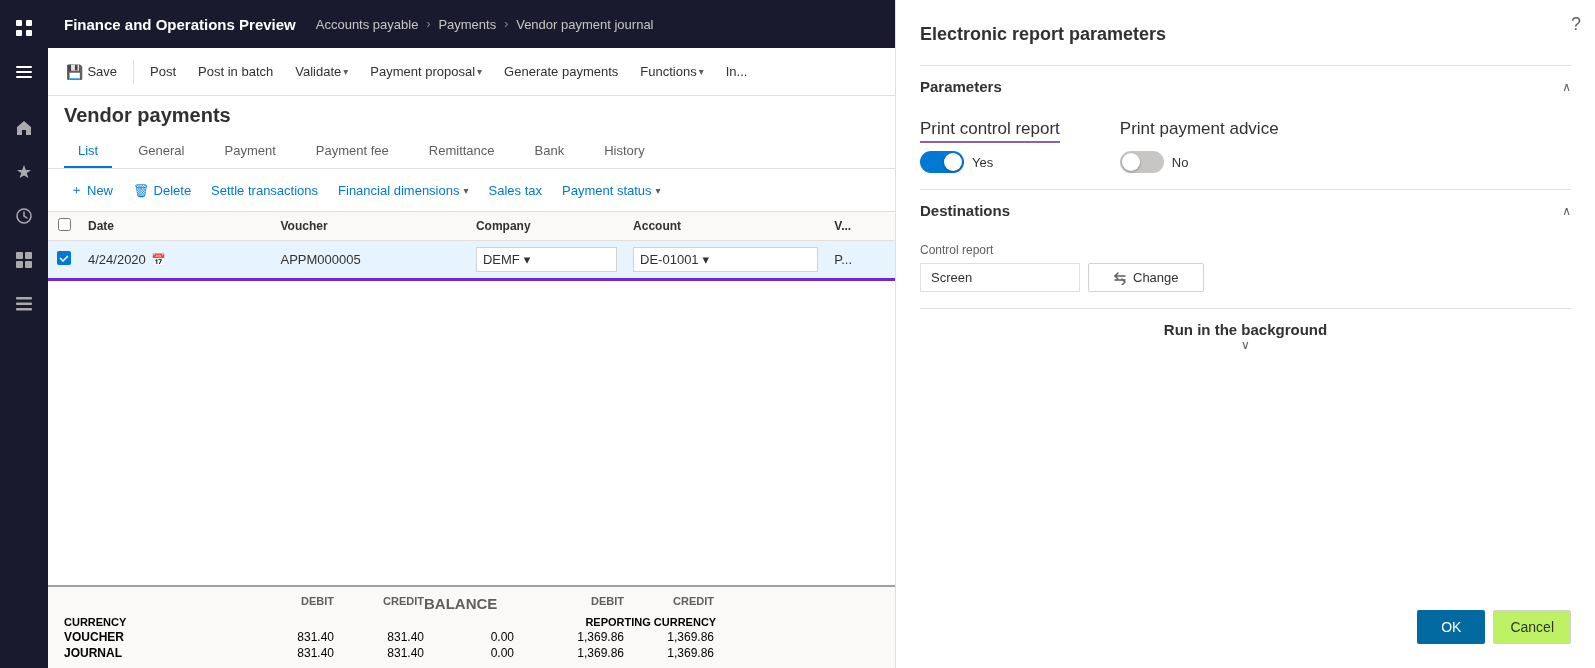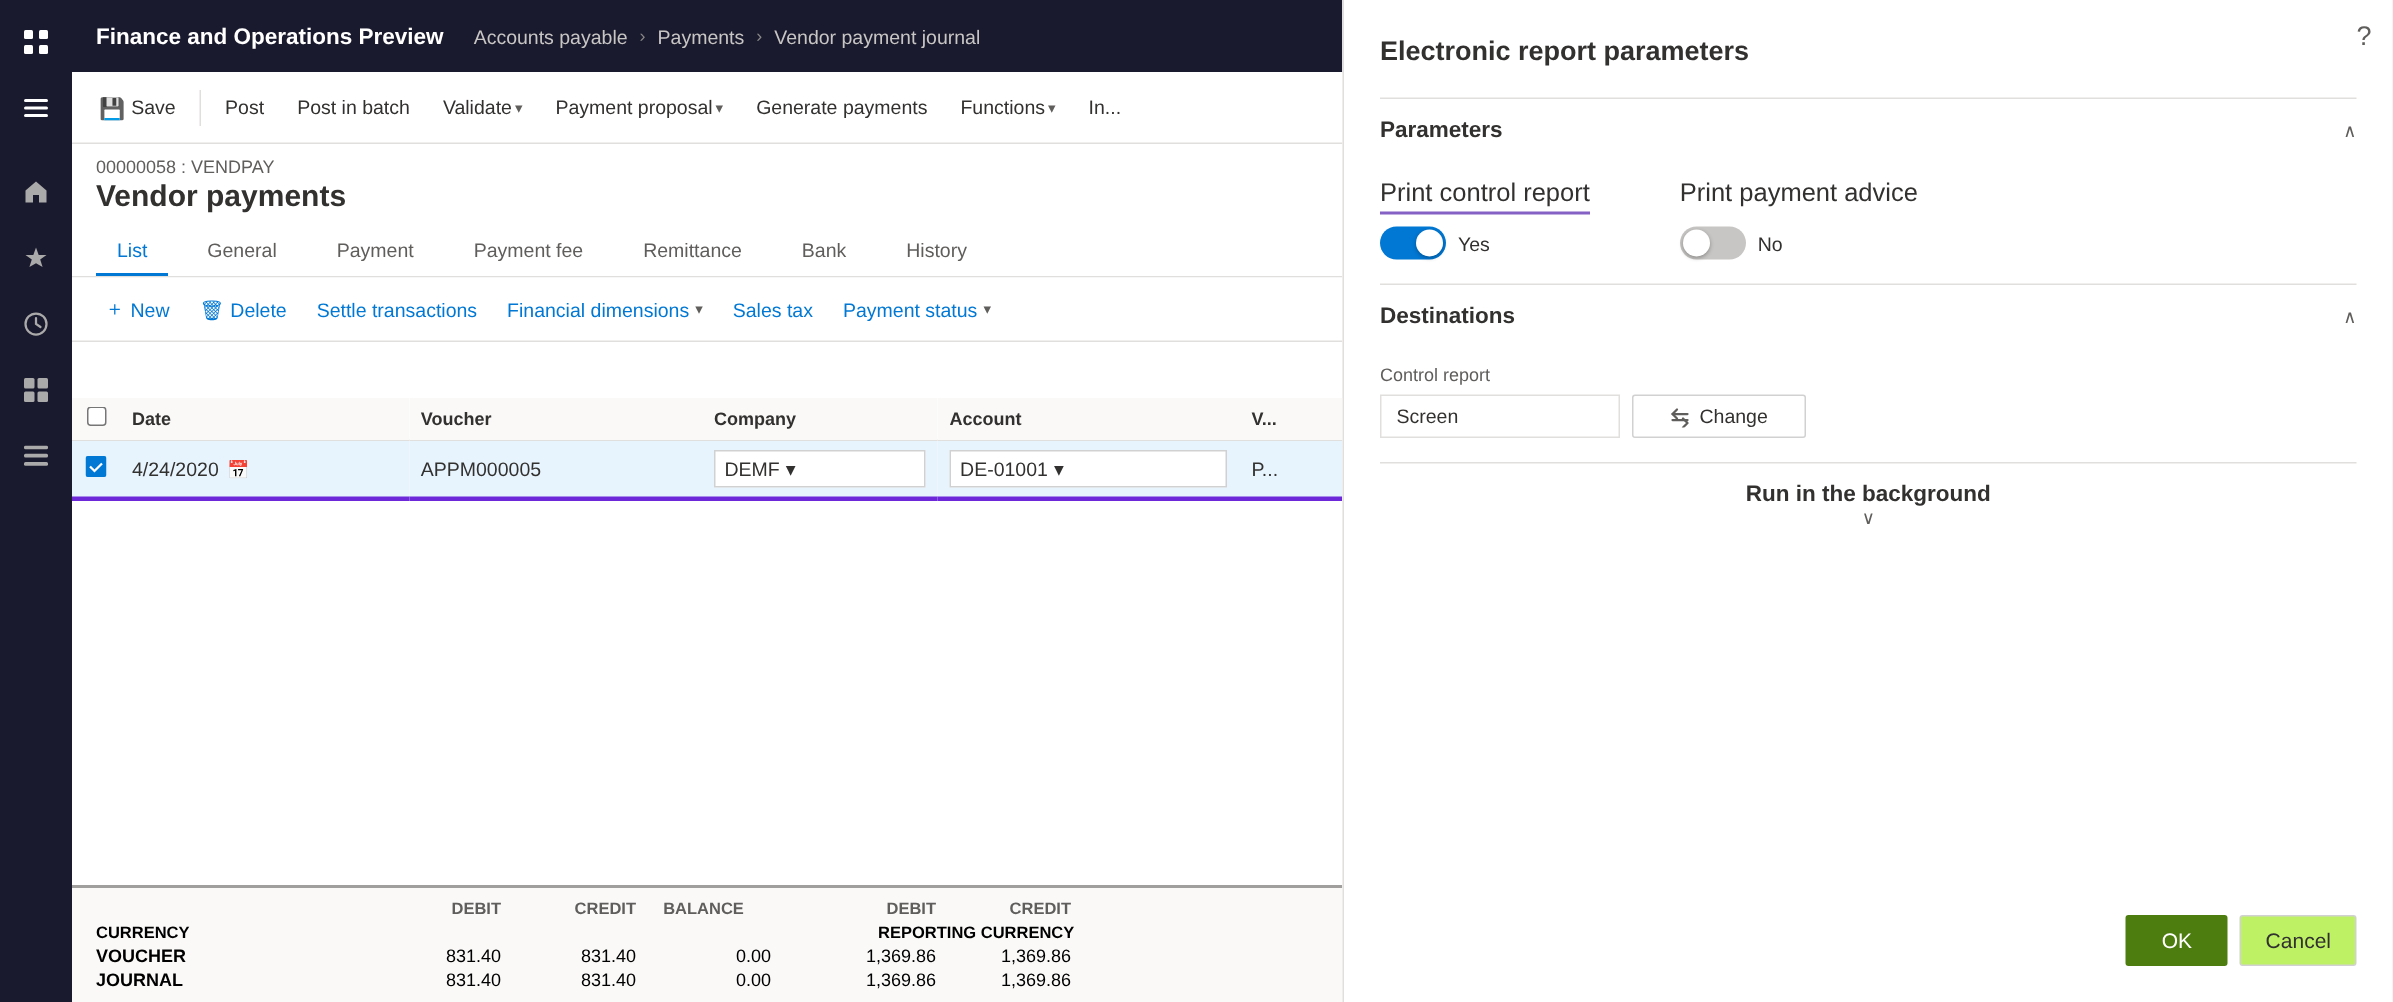--- a/index.html
+++ b/index.html
@@ -78,21 +78,21 @@
     .dest-control { display: flex; align-items: flex-end; gap: 8px; }
     .dest-input { border: 1px solid #e1dfdd; padding: 6px 10px; font-size: 13px; color: #323130; background: white; min-width: 160px; }
     .change-btn { display: flex; align-items: center; gap: 6px; border: 1px solid #d1d1d1; background: white; padding: 6px 24px; font-size: 13px; cursor: pointer; color: #323130; border-radius: 2px; }
 
     .run-bg-section { display: flex; align-items: center; justify-content: space-between; padding: 12px 0; border-top: 1px solid #e1dfdd; cursor: pointer; flex-direction: column; }
     .run-bg-label { font-size: 15px; font-weight: 600; color: #323130; }
     .chevron-down { font-size: 12px; color: #605e5c; }
 
     
     .panel-actions { margin-top: auto; padding-top: 24px; display: flex; justify-content: flex-end; gap: 8px; }
-    .btn-ok { background: #4d7c0f; color: white; border: none; padding: 8px 24px; font-size: 14px; cursor: pointer; border-radius: 2px; font-weight: 500; }
+    .btn-ok { background: #0369a1; color: white; border: none; padding: 8px 24px; font-size: 14px; cursor: pointer; border-radius: 2px; font-weight: 500; }
     .btn-cancel { background: #bef264; color: #323130; border: 1px solid #d1d1d1; padding: 8px 16px; font-size: 14px; cursor: pointer; border-radius: 2px; }
 
     
     .help-icon { position: fixed; top: 12px; right: 12px; color: #605e5c; font-size: 18px; cursor: pointer; }
 
     .select-dropdown { border: 1px solid #d1d1d1; background: white; padding: 4px 6px; font-size: 13px; display: flex; align-items: center; gap: 4px; }
     .date-cell { display: flex; align-items: center; gap: 6px; }
     .calendar-icon { font-size: 12px; color: #605e5c; }
 
     .grid-summary { background: #faf9f8; padding: 8px 16px; border-top: 2px solid #a19f9d; }
@@ -190,21 +190,20 @@
       <span class="dropdown-arrow">▾</span>
     </button>
     <button class="toolbar-btn">
       <span>In...</span>
     </button>
   </div>
 
   <div class="content-area">
 
     <div class="journal-header">
-      <div class="journal-id">00000058 : VENDPAY</div>
       <div class="journal-title">Vendor payments</div>
       <div class="tabs">
         <div class="tab active"><span>List</span></div>
         <div class="tab"><span>General</span></div>
         <div class="tab"><span>Payment</span></div>
         <div class="tab"><span>Payment fee</span></div>
         <div class="tab"><span>Remittance</span></div>
         <div class="tab"><span>Bank</span></div>
         <div class="tab"><span>History</span></div>
       </div>
@@ -228,21 +227,21 @@
       </button>
       <button class="table-toolbar-btn">
         <span>Sales tax</span>
       </button>
       <button class="table-toolbar-btn">
         <span>Payment status</span>
         <span class="dropdown-arrow">▾</span>
       </button>
     </div>
 
-    <div class="table-container" style="max-height: 140px; margin-top: 37px;">
+    <div class="table-container" style="max-height: 140px;">
       <table>
         <thead>
           <tr>
             <th class="check-col">
               <input type="checkbox" style="">
             </th>
             <th>Date</th>
             <th>Voucher</th>
             <th>Company</th>
             <th>Account</th>
@@ -280,21 +279,21 @@
           </tr>
         </tbody>
       </table>
     </div>
 
     <div class="grid-summary" style="margin-top: auto;">
       <div style="display: grid; grid-template-columns: 180px 90px 90px 90px 20px 90px 90px 90px; font-size: 12px; margin-bottom: 4px;">
         <div></div>
         <div style="text-align:right; font-weight:600; color:#605e5c; text-transform:uppercase; font-size:11px;">DEBIT</div>
         <div style="text-align:right; font-weight:600; color:#605e5c; text-transform:uppercase; font-size:11px;">CREDIT</div>
-        <div style="text-align:center; font-weight:600; color:#605e5c; text-transform:uppercase; font-size:11px;">BALANCE</div>
+        <div style="text-align:left; font-weight:600; color:#605e5c; text-transform:uppercase; font-size:15px;">BALANCE</div>
         <div></div>
         <div style="text-align:right; font-weight:600; color:#605e5c; text-transform:uppercase; font-size:11px;">DEBIT</div>
         <div style="text-align:right; font-weight:600; color:#605e5c; text-transform:uppercase; font-size:11px;">CREDIT</div>
         <div></div>
       </div>
 
       <div style="display: grid; grid-template-columns: 180px auto auto auto; font-size: 11px; margin-bottom: 2px;">
         <div style="font-weight:700; text-transform:uppercase;">CURRENCY</div>
         <div></div>
         <div style="font-weight:700; text-transform:uppercase; margin-left:260px;">REPORTING CURRENCY</div>

